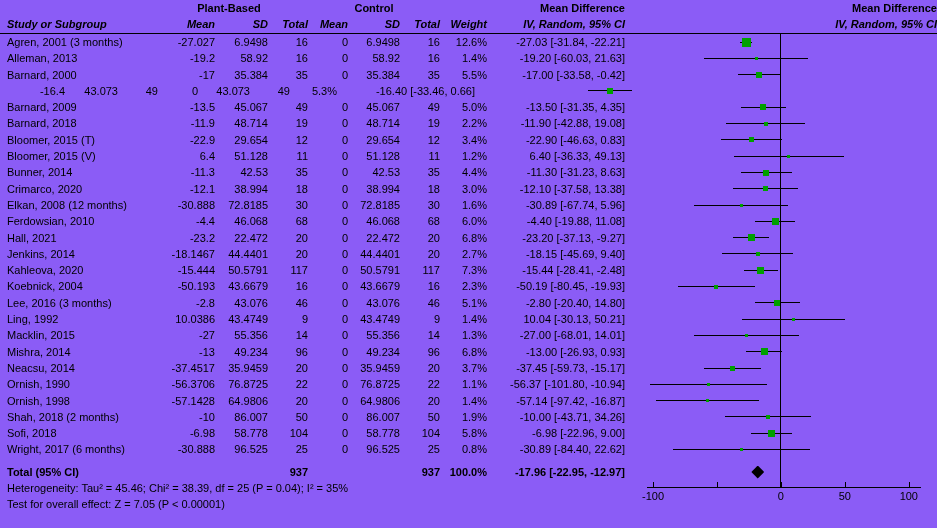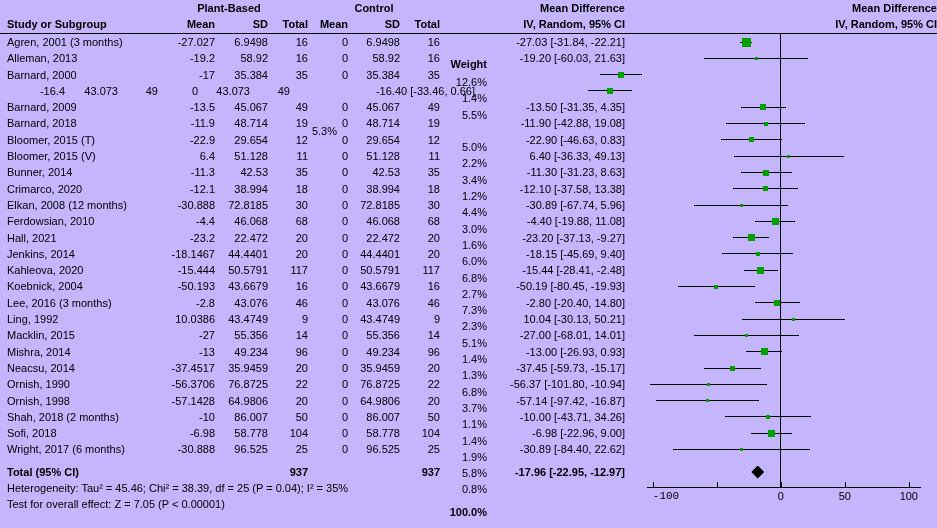--- a/index.html
+++ b/index.html
@@ -1,36 +1,36 @@
 <!DOCTYPE html>
 <html><head>
 <meta charset="utf-8">
 <style>
   * { margin:0; padding:0; box-sizing:border-box; }
   html,body { background:#fff; }
   body { font-family:"Liberation Sans", sans-serif; }
-  .forest { position:relative; width:937px; height:528px; background:#c4b5fd; color:#000; font-size:11px; overflow:hidden; }
+  .forest { position:relative; width:937px; height:528px; background:#8b5cf6; color:#000; font-size:11px; overflow:hidden; }
   .row { display:flex; }
   .c { flex:none; white-space:nowrap; }
   .study { width:150px; padding-left:7px; text-align:left; }
   .m1 { width:65px; text-align:right; }
   .s1 { width:53px; text-align:right; }
   .t1 { width:40px; text-align:right; }
   .m2 { width:40px; text-align:right; }
   .s2 { width:52px; text-align:right; }
   .t2 { width:40px; text-align:right; }
-  .wt { width:47px; text-align:right;margin-top:40px; }
+  .wt { width:47px; text-align:right; }
   .ci { width:138px; text-align:right; }
   .plot { width:292px; margin-left:20px; position:relative; }
   .g1 { width:158px; text-align:center; }
   .g2 { width:132px; text-align:center; }
   .hdr { font-weight:bold; }
   .hdr .ci, .hdr .plot { text-align:right; }
   .hdr1 { height:16px; line-height:16px; }
-  .hdr2 { height:17px; line-height:17px; }
+  .hdr2 { height:17px; line-height:17px;font-style:italic; }
   .hdrwrap { border-bottom:1px solid #000; }
   .srow { height:16.3px; line-height:16.3px; }
   .cil { position:absolute; height:1px; background:#000; top:7.6px; }
   .sq { position:absolute; }
   .spacer { height:6px; }
   .totrow { height:16.5px; line-height:16.5px; font-weight:bold; }
   .foot { height:16px; line-height:16px; padding-left:7px; }
   .overlay { position:absolute; left:645px; top:0; width:292px; height:528px; pointer-events:none; }
   .zeroline { position:absolute; width:1px; top:34px; height:453px; background:#000; }
   .axisline { position:absolute; top:487px; height:1px; left:2px; width:274px; background:#000; }
@@ -102,20 +102,21 @@
   </div>
       <div class="row srow">
     <div class="c study">Barnard, 2000</div>
     <div class="c m1">-17</div>
     <div class="c s1">35.384</div>
     <div class="c t1">35</div>
     <div class="c m2">0</div>
     <div class="c s2">35.384</div>
     <div class="c t2">35</div>
     <div class="c wt">5.5%</div>
+    <div class="c ci">-17.00 [-33.58, -0.42]</div>
     <div class="c plot">
           <div class="cil" style="left: 92.7484px; width: 42.4681px; background: rgb(0, 0, 0);"></div>
           <div class="sq" style="height: 6px; width: 6px; left: 110.982px; top: 5.15px; background: rgb(0, 160, 0);"></div>
         </div>
   </div>
       <div class="row srow">
     <div class="c m1">-16.4</div>
     <div class="c s1">43.073</div>
     <div class="c t1">49</div>
     <div class="c m2">0</div>
@@ -478,21 +479,21 @@
   </div>
 
   <div class="foot">Heterogeneity: Tau² = 45.46; Chi² = 38.39, df = 25 (P = 0.04); I² = 35%</div>
   <div class="foot">Test for overall effect: Z = 7.05 (P &lt; 0.00001)</div>
 
   <div class="overlay">
     <div class="zeroline" id="zeroline" style="left: 135.254px;"></div>
     <div class="axisline"></div>
     <div id="axis">
         <div class="tick" style="left: 7.68421px;"></div>
-        <div class="ticklbl" style="left: 21px; font-family: Liberation Mono, monospace;">-100</div>
+        <div class="ticklbl" style="left: 8px;">-100</div>
         <div class="tick" style="left: 71.7193px;"></div>
         <div class="ticklbl" style="left: 71.7193px; margin-top: 40px;">-50</div>
         <div class="tick" style="left: 135.754px;"></div>
         <div class="ticklbl" style="left: 135.754px;">0</div>
         <div class="tick" style="left: 199.789px;"></div>
         <div class="ticklbl" style="left: 199.789px;">50</div>
         <div class="tick" style="left: 263.825px;"></div>
         <div class="ticklbl" style="left: 263.825px;">100</div>
       </div>
     <div class="fav favL">Favours Plant-Based</div>

